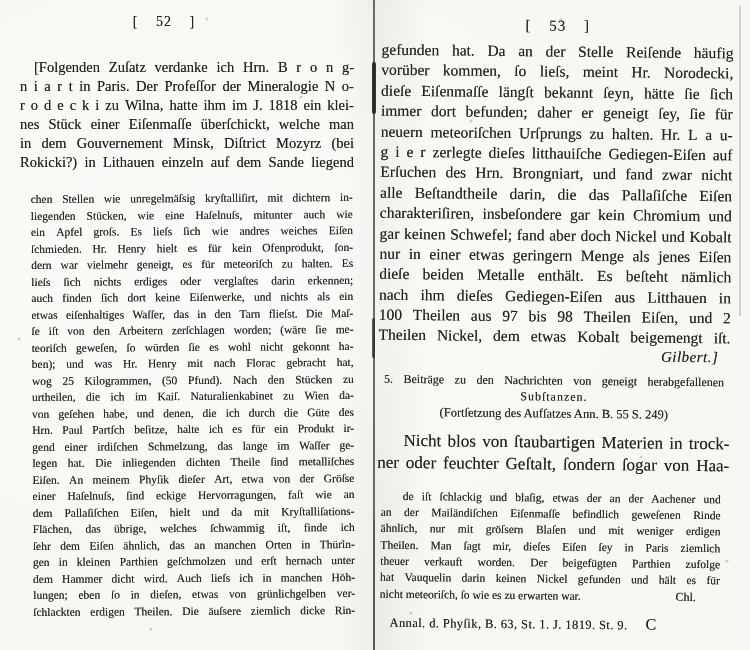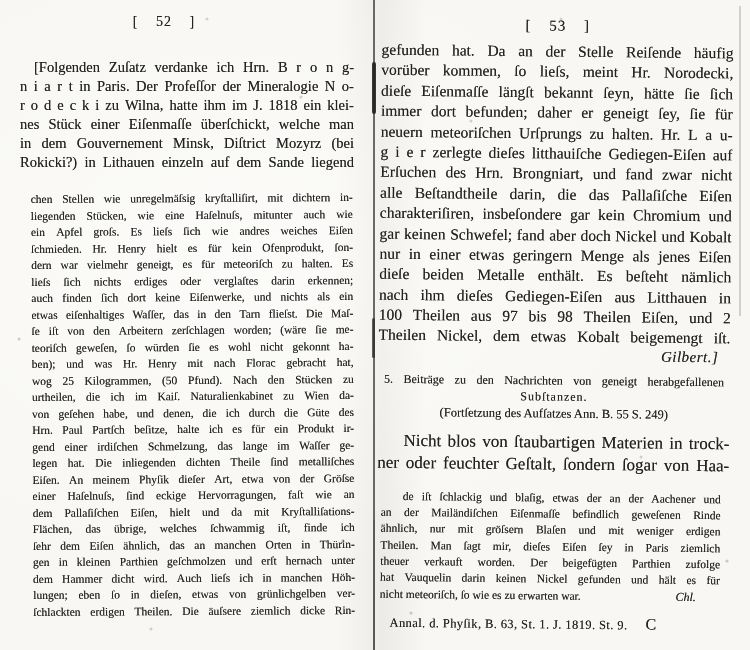--- a/index.html
+++ b/index.html
@@ -56,21 +56,21 @@
   .sec-head{margin-top:10px;margin-left:6px;width:340px;height:14px;line-height:14px;font-size:12px;}
   .sec-head2{height:18px;line-height:18px;font-size:12px;text-align:center;letter-spacing:1px;}
   .sec-sub{height:16px;line-height:16px;font-size:12.5px;text-align:center;}
   .para2{margin-top:10px;}
   .p2{height:22px;line-height:22px;font-size:17px;}
   .indent2{padding-left:26px;}
   .footnote{margin-top:14px;margin-left:4px;width:340px;}
   .fl{height:16.3px;line-height:16.3px;font-size:11.5px;}
   .indent3{padding-left:22px;}
   .fl-last{display:flex;justify-content:space-between;padding-right:24px;}
-  .chl{font-style:italic;font-size:12px;}
+  .chl{font-size:12px;}
   .footer{margin-top:12px;margin-left:14px;display:flex;align-items:baseline;height:16px;}
   .footer .ref{font-size:12.5px;letter-spacing:.4px;line-height:16px;}
   .footer .sigmark{font-size:16px;margin-left:18px;line-height:16px;}
 </style>
 </head>
 <body>
 
 <div class="scan">
   <div class="gutter"></div>
   <div class="gutter-blob-a"></div>

